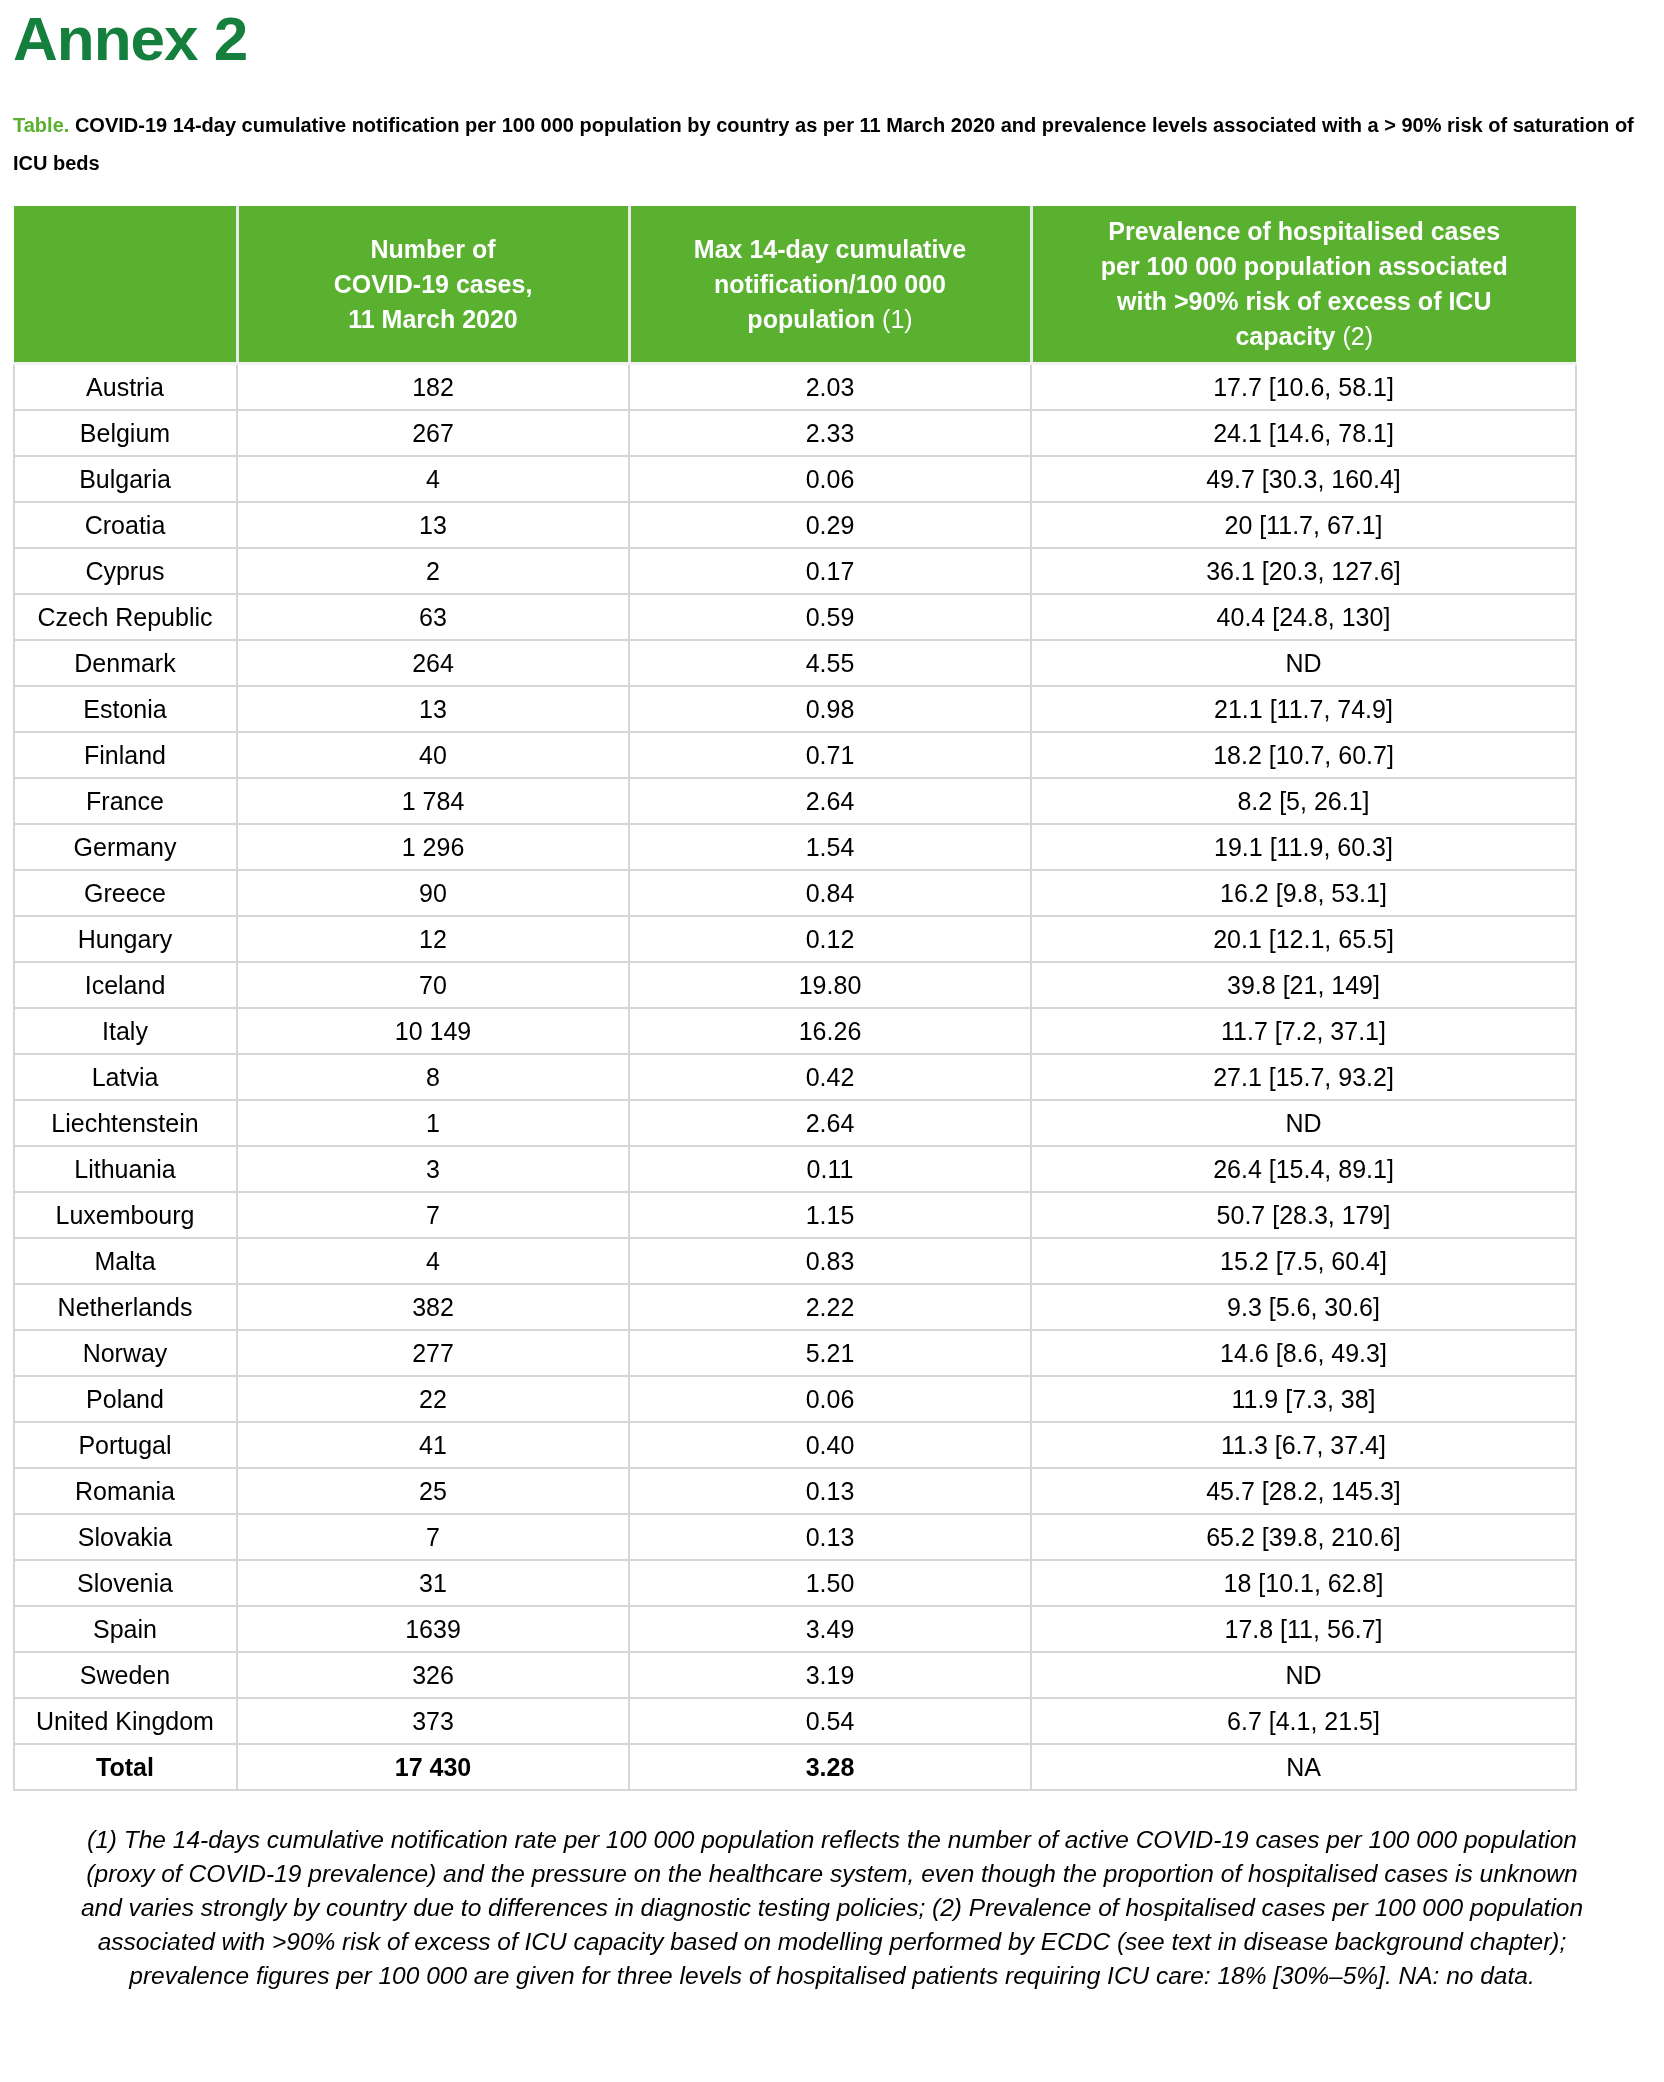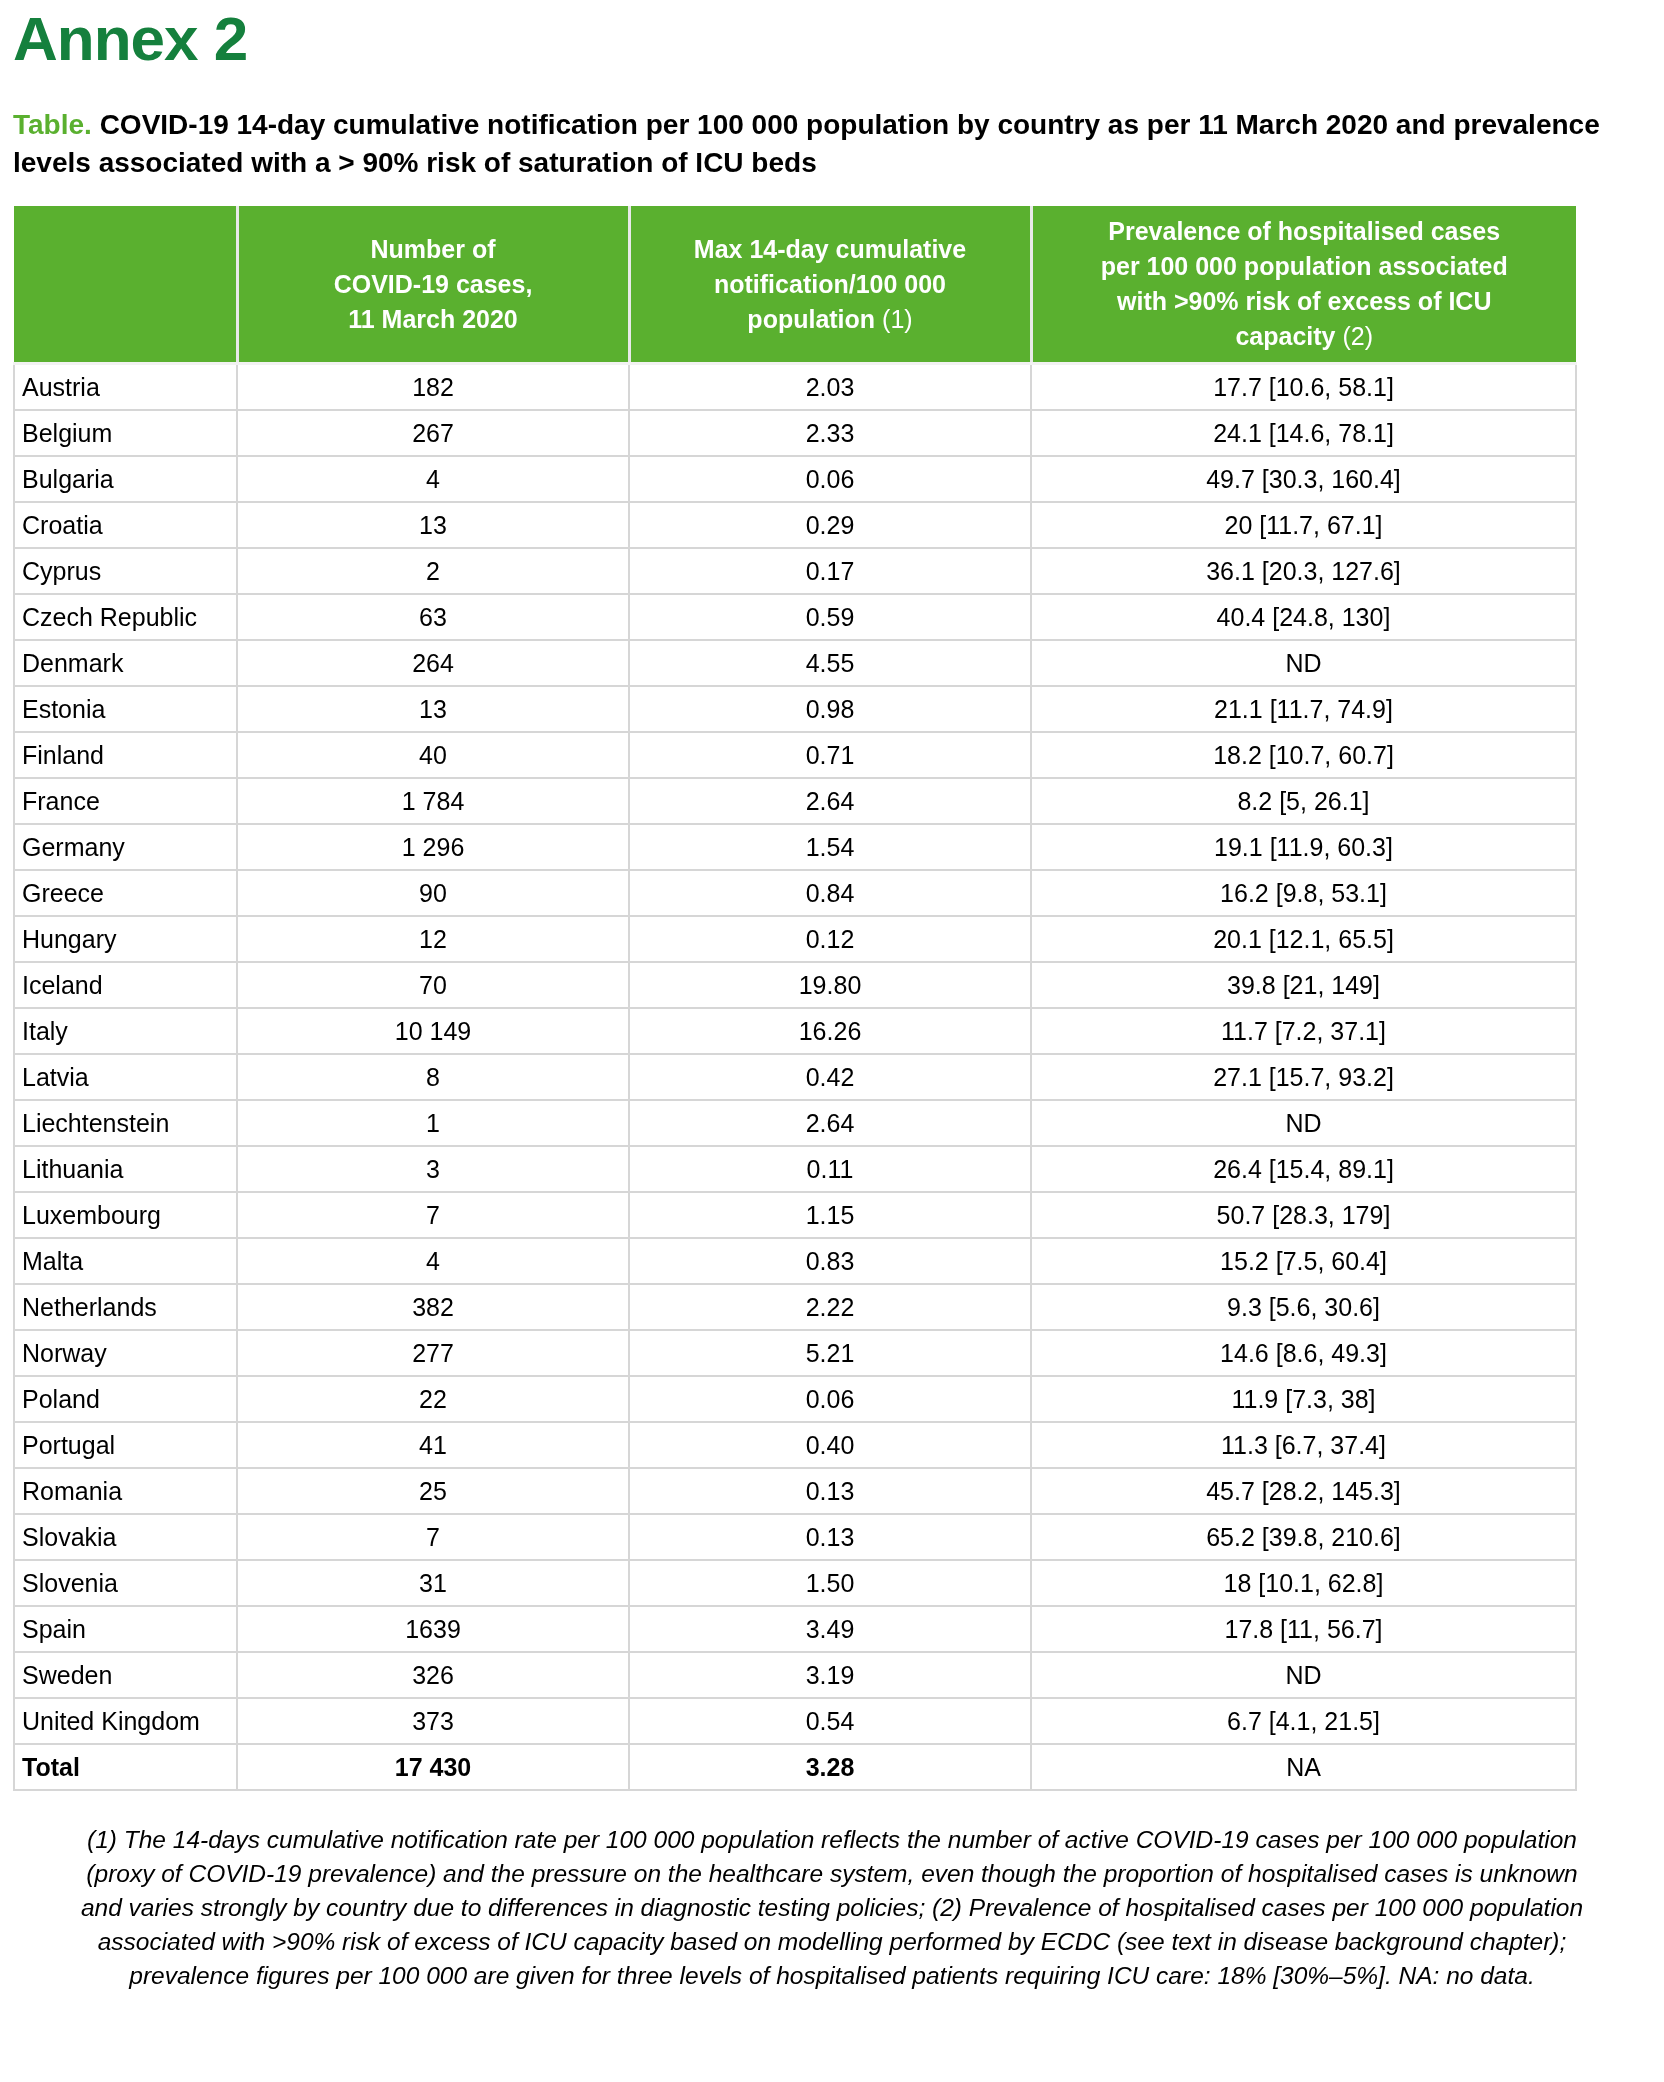--- a/index.html
+++ b/index.html
@@ -15,21 +15,21 @@
   .annex-title {
     color: #15803d;
     font-size: 62px;
     font-weight: bold;
     line-height: 66px;
     margin: 6px 0 0 13px;
     letter-spacing: -1px;
   }
   .caption {
     margin: 34px 13px 0 13px;
-    font-size: 28px;
+    font-size: 20px;
     font-weight: bold;
     line-height: 38px;
   }
   .caption .caption-label { color: #5AB02F; }
   table.data-table {
     margin: 24px 0 0 13px;
     border-collapse: collapse;
     table-layout: fixed;
     width: 1562px;
   }
@@ -50,21 +50,21 @@
   thead th .hnote { font-weight: normal; }
   tbody td {
     font-size: 25px;
     height: 44px;
     padding: 0 8px;
     border: 2px solid #D6D6D6;
     text-align: center;
     vertical-align: middle;
     background: #ffffff;
   }
-  tbody td.country-cell { text-align: left; padding-left: 7px; }
+  tbody td.country-cell { text-align: center; padding-left: 7px; }
   tr.total-row td { font-weight: bold; margin-top: 31px; }
   tr.total-row td.prevalence-cell { font-weight: normal; }
   .footnotes {
     margin: 32px 13px 0 13px;
     font-style: italic;
     font-size: 24.5px;
     line-height: 34px;
   }
   .fn-line { white-space: nowrap; text-align: center; }
 </style>

